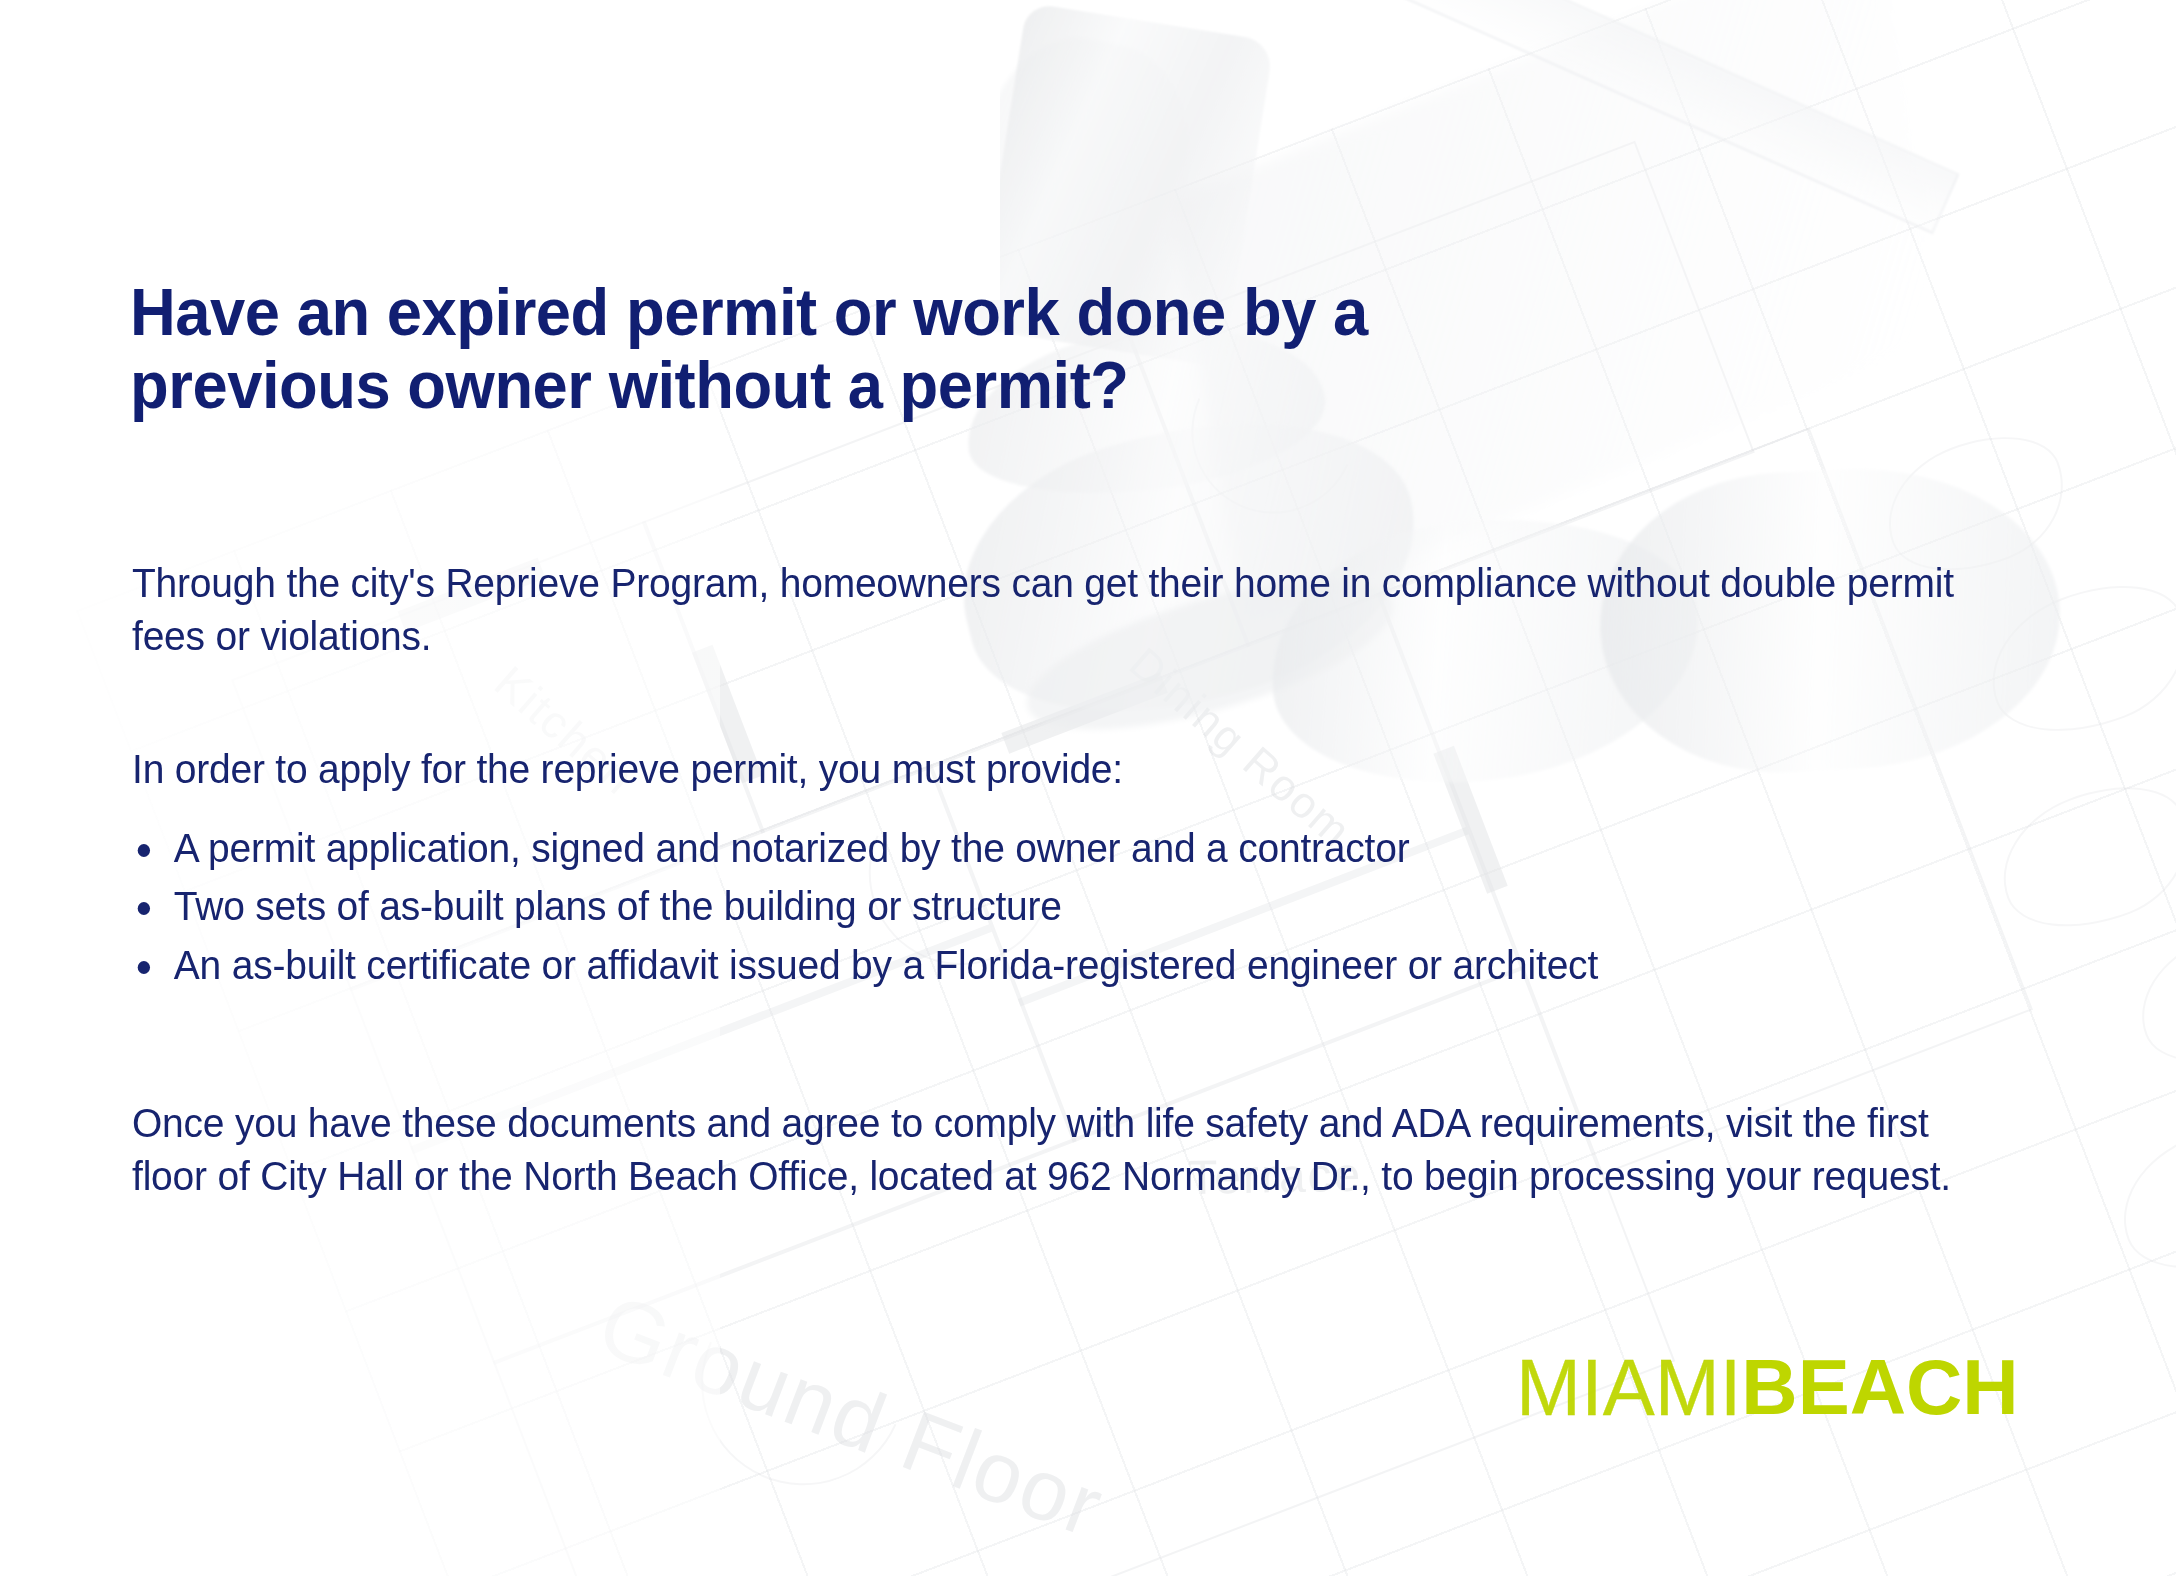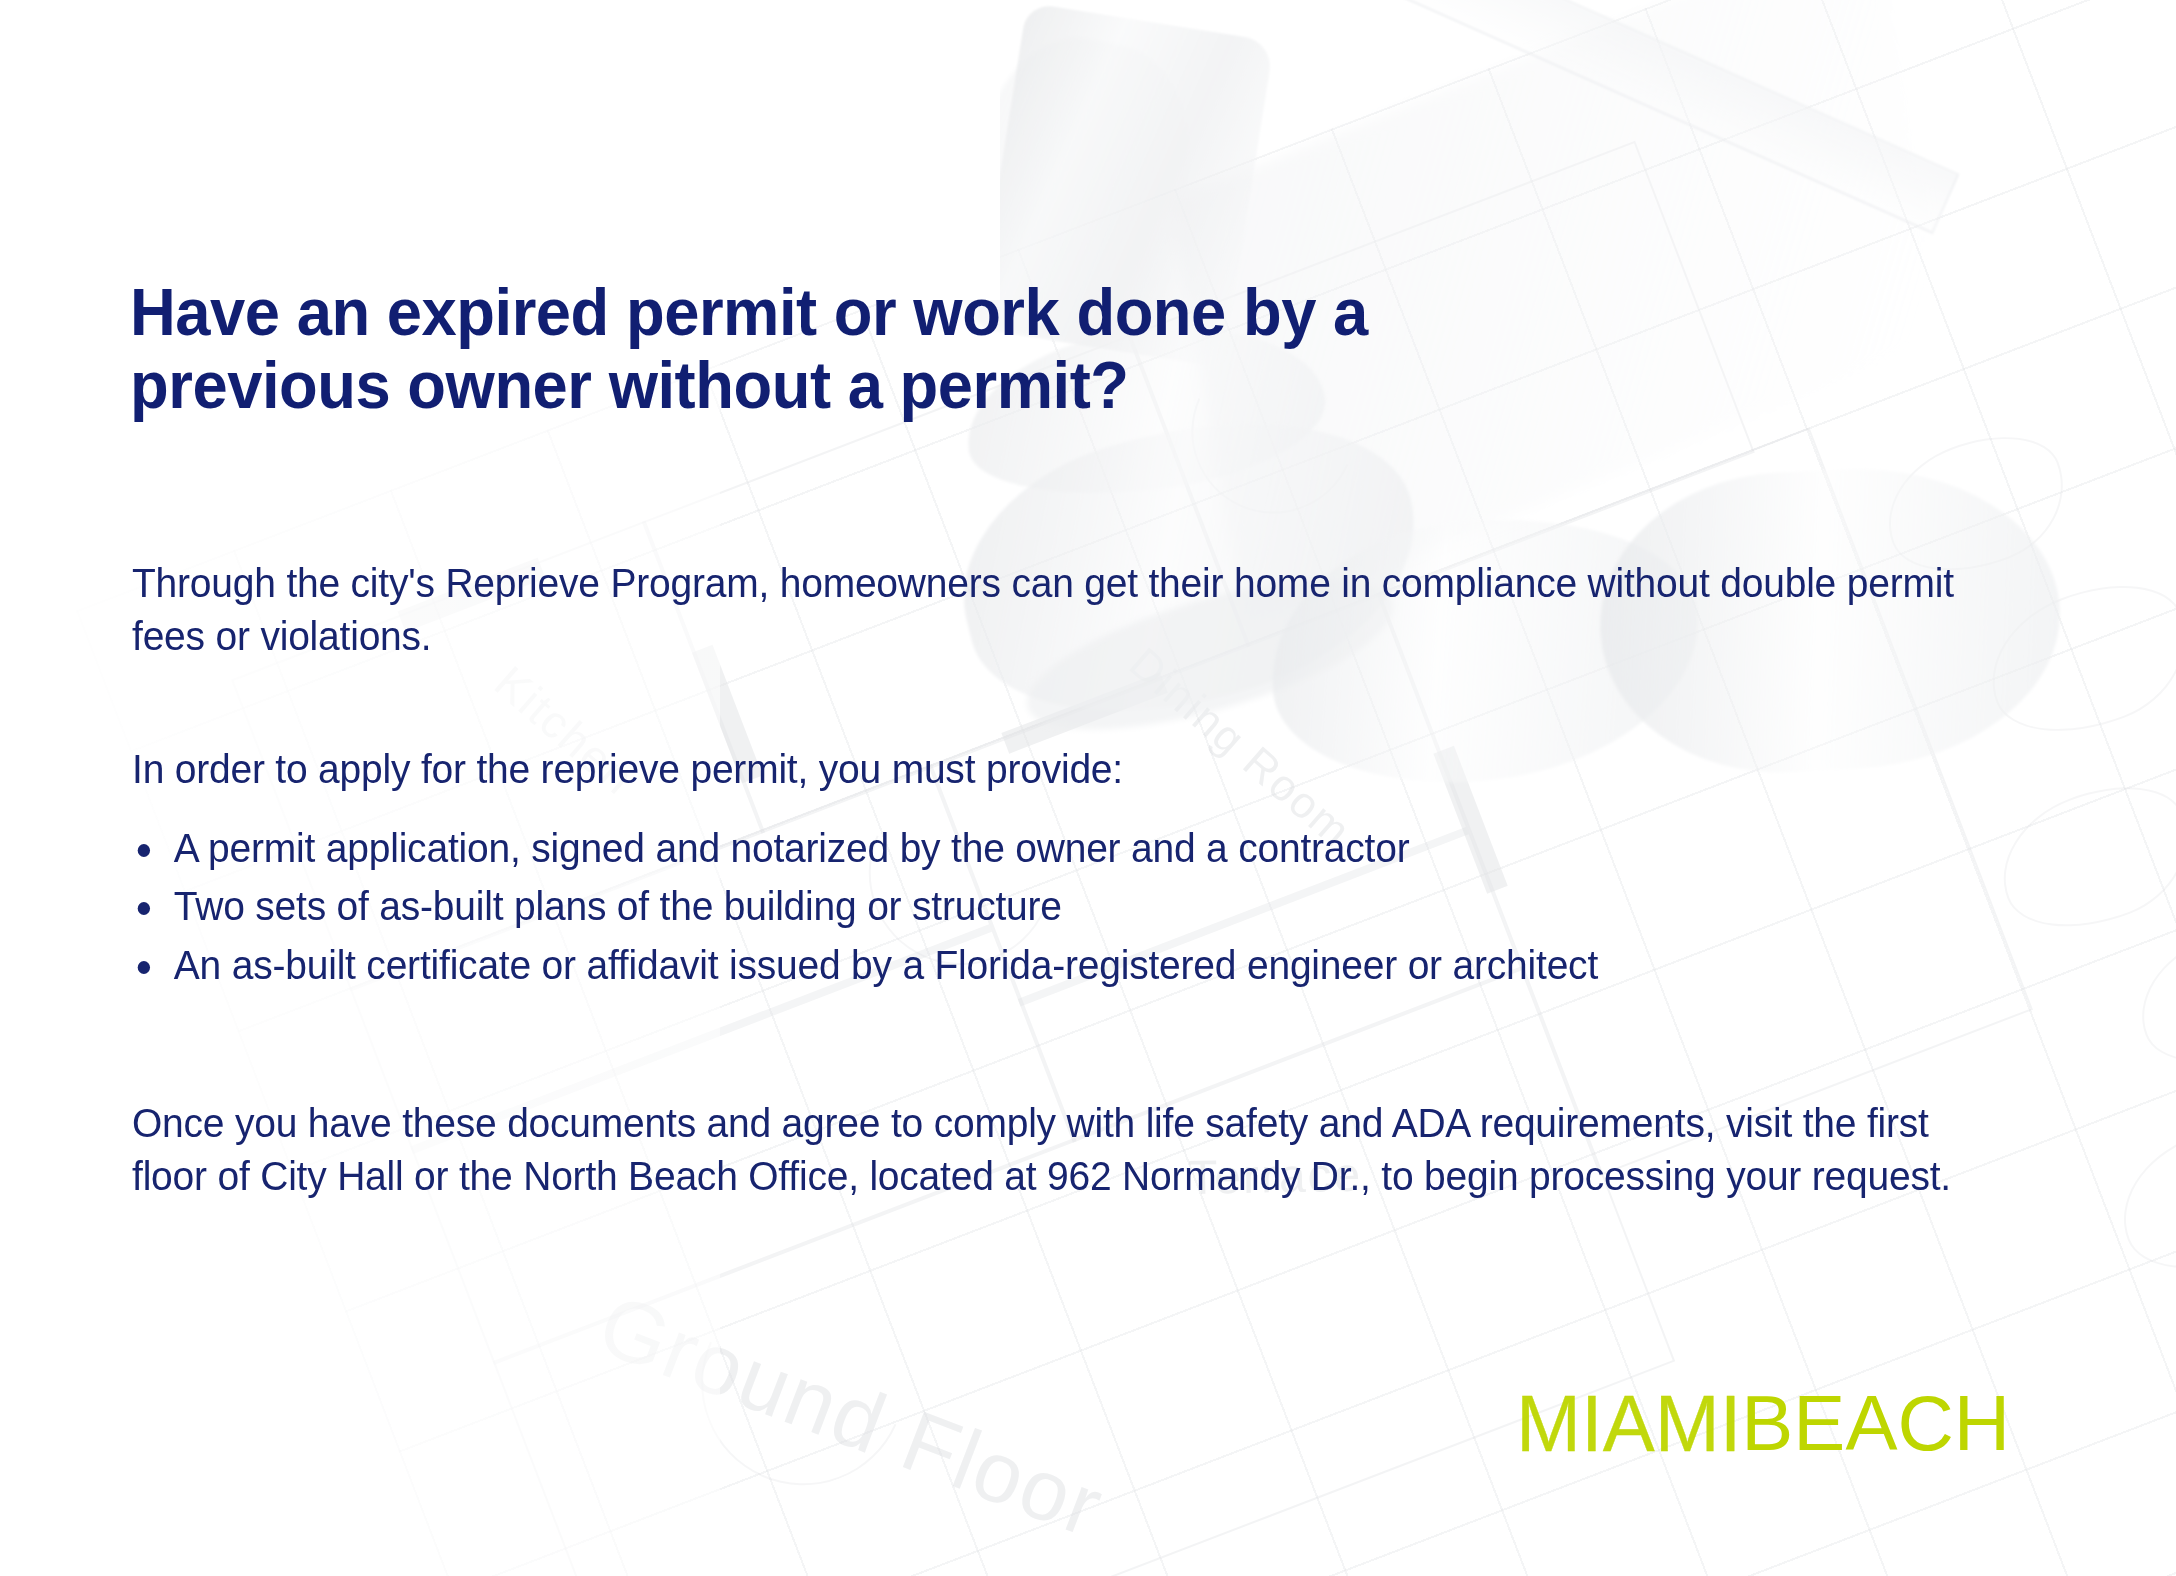--- a/index.html
+++ b/index.html
@@ -285,23 +285,22 @@
   }
   .logo .miami {
     font-weight: 400;
     transform: scaleY(1.02);
     display: inline-block;
     -webkit-text-stroke: 0.3px #bed600;
     opacity: .95;
     font-stretch: normal;
   }
   .logo .beach {
-    font-weight: 400;
+    font-weight: 700;
     display: inline-block;
-    margin-top: 36px;
   }
   
   .logo .miami { filter: contrast(1); font-size: 78px; }
 </style>
 </head>
 <body>
 
 <div id="poster">
 
   <div class="bg-layer">

